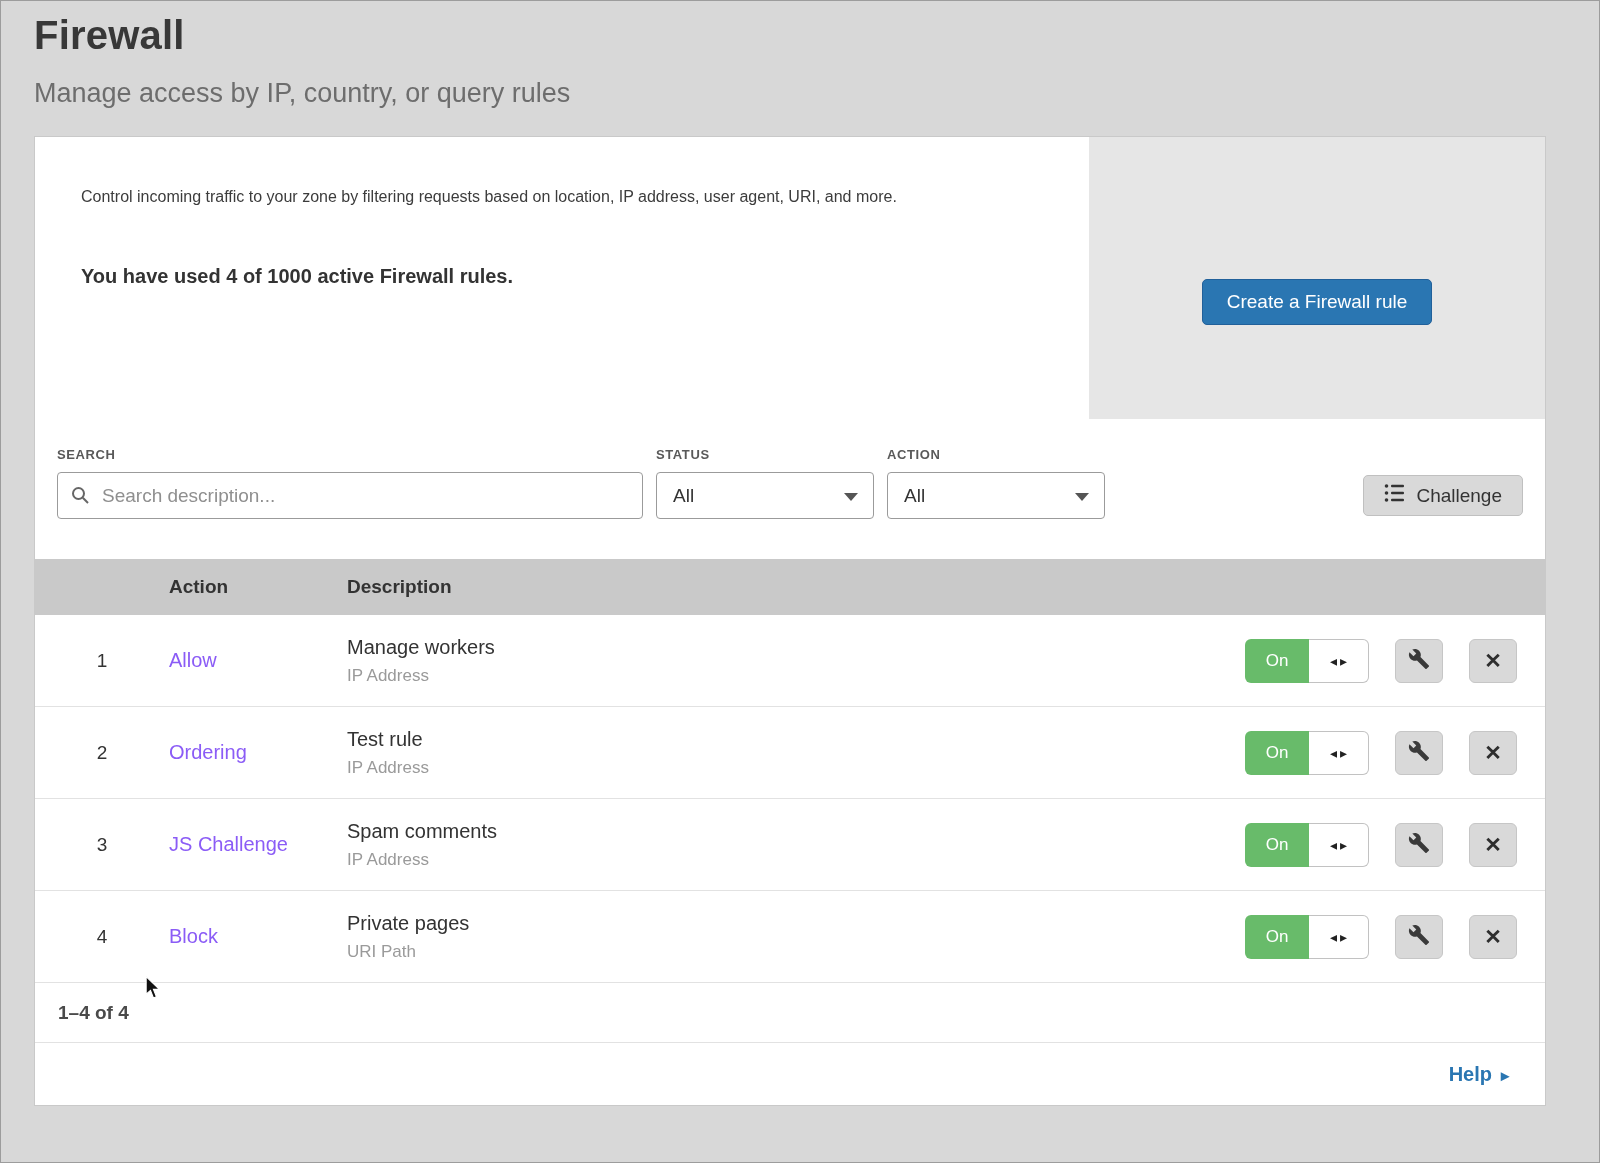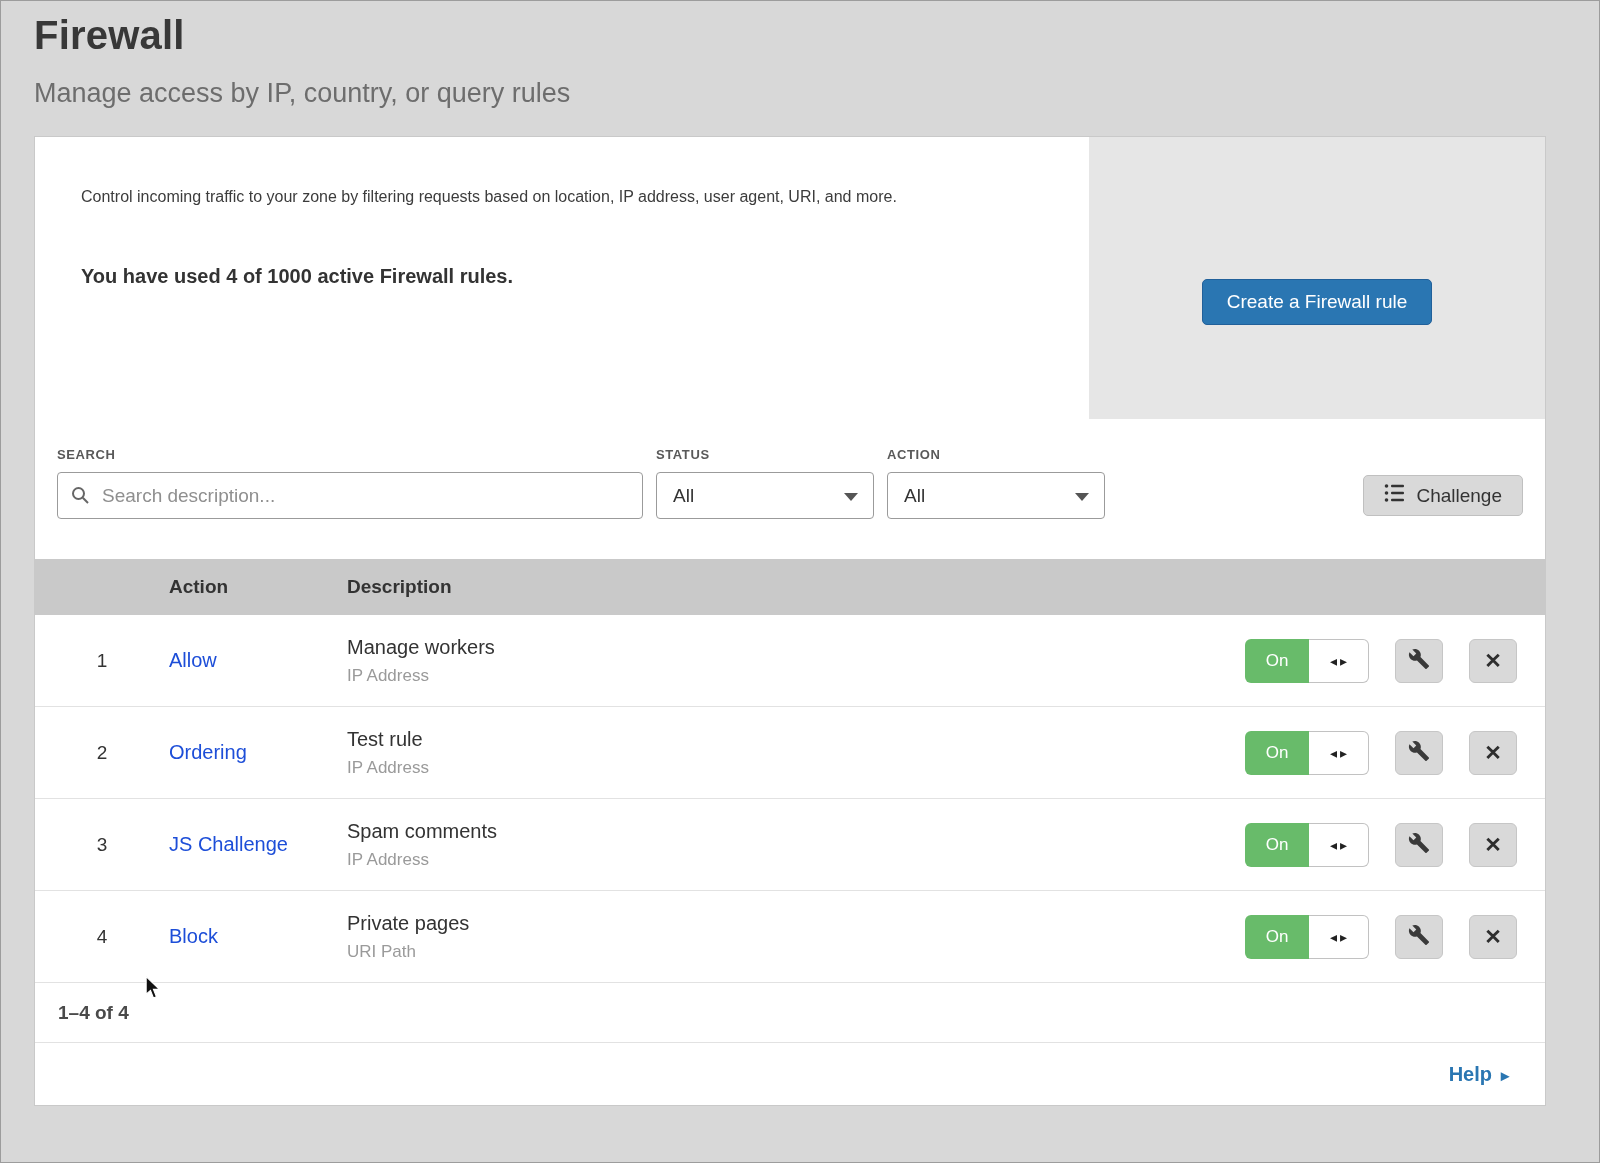--- a/index.html
+++ b/index.html
@@ -85,21 +85,21 @@
     display: grid;
     grid-template-columns: 134px 178px 1fr 300px;
     align-items: center;
   }
   .thead {
     background: #c9c9c9; height: 56px;
     font-size: 19px; font-weight: 700; color: #333;
   }
   .trow { height: 92px; border-bottom: 1px solid #e2e2e2; background: #fff; }
   .cell-num { text-align: center; font-size: 19px; color: #333; }
-  .cell-action { font-size: 20px; color: #1d4ed8; }
+  .cell-action { font-size: 20px; color: #8b5cf6; }
   .desc-title { font-size: 20px; color: #333; margin-bottom: 7px; }
   .desc-sub { font-size: 17px; color: #9a9a9a; }
   .cell-controls {
     display: flex; align-items: center; justify-content: flex-end;
     gap: 26px; padding-right: 28px;
   }
   .toggle { display: flex; height: 44px; }
   .toggle-on {
     width: 64px; background: var(--toggle_green, #68bb6a); color: #fff;
     font-size: 17px; display: flex; align-items: center; justify-content: center;

